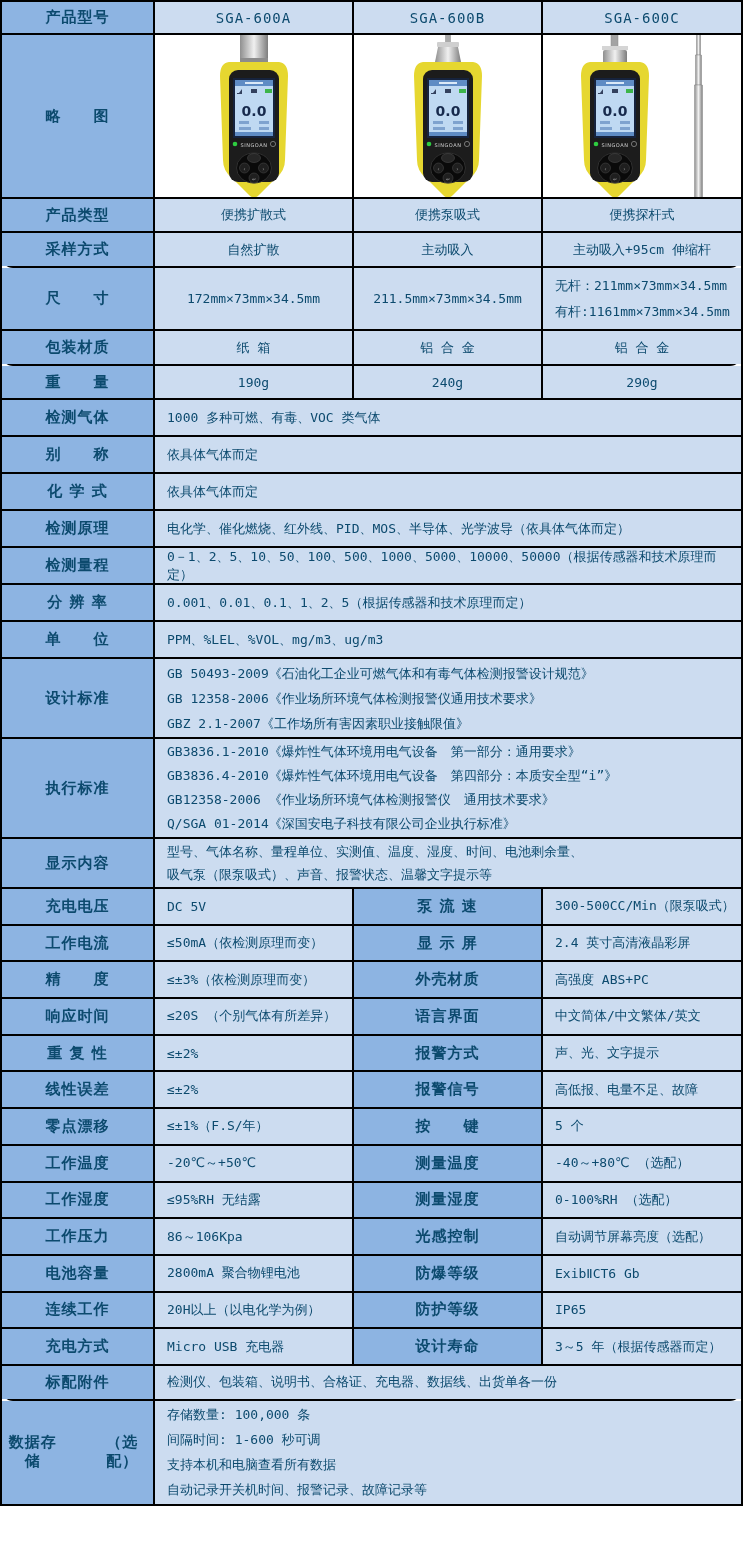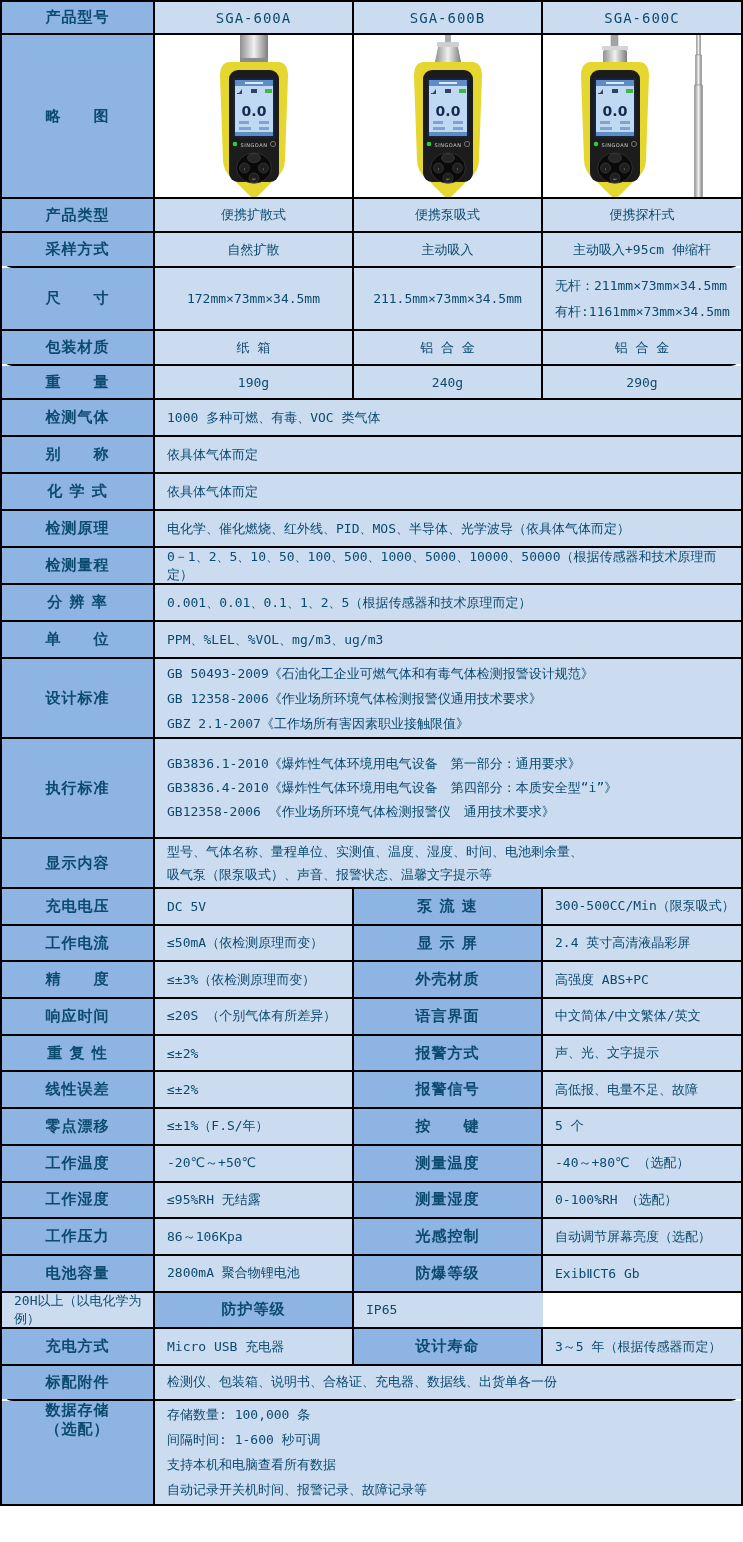--- a/index.html
+++ b/index.html
@@ -13,21 +13,21 @@
   .cell{border-right:2px solid #000;display:flex;align-items:center;justify-content:center;
         overflow:hidden;min-width:0;}
   .cell:last-child{border-right:none;}
   .lab{background:#8DB4E2;font-weight:bold;font-size:15px;letter-spacing:1px;text-align:center;}
   .val{background:#CCDCF0;font-size:13px;font-family:"DejaVu Sans Mono","DejaVu Sans",monospace;}
   .val.left{justify-content:flex-start;padding-left:12px;padding-right:4px;}
   .white{background:#fff;}
   .hdr{font-size:14px;letter-spacing:1px;}
   .lines{flex-direction:column;align-items:flex-start;justify-content:center;padding-left:12px;padding-right:20px;}
   .lines div{white-space:nowrap;}
-  .lablines{flex-direction:column;align-items:center;justify-content:flex-start;}
+  .lablines{flex-direction:row;align-items:center;justify-content:center;gap:28px;}
   
   .rh-head{height:33px;}
   .rh-sketch{height:164px;}
   .rh-34{height:34px;}
   .rh-35{height:35px;border-radius:11px;}
   .rh-36{height:36.7px;}
   .rh-37{height:37px;}
   .rh-dims{height:63px;}
   .rh-design{height:80px;}
   .rh-exec{height:100px;}
@@ -193,20 +193,21 @@
       <div>GB 12358-2006《作业场所环境气体检测报警仪通用技术要求》</div>
       <div>GBZ 2.1-2007《工作场所有害因素职业接触限值》</div>
     </div>
   </div>
   <div class="row g2 rh-exec">
     <div class="cell lab">执行标准</div>
     <div class="cell val lines lh24">
       <div>GB3836.1-2010《爆炸性气体环境用电气设备　第一部分：通用要求》</div>
       <div>GB3836.4-2010《爆炸性气体环境用电气设备　第四部分：本质安全型“i”》</div>
       <div>GB12358-2006 《作业场所环境气体检测报警仪　通用技术要求》</div>
+      <div>Q/SGA 01-2014《深国安电子科技有限公司企业执行标准》</div>
     </div>
   </div>
   <div class="row g2 rh-disp">
     <div class="cell lab">显示内容</div>
     <div class="cell val lines lh23">
       <div>型号、气体名称、量程单位、实测值、温度、湿度、时间、电池剩余量、</div>
       <div>吸气泵（限泵吸式）、声音、报警状态、温馨文字提示等</div>
     </div>
   </div>
 
@@ -270,20 +271,21 @@
     <div class="cell lab">光感控制</div>
     <div class="cell val left">自动调节屏幕亮度（选配）</div>
   </div>
   <div class="row g4 rh-36">
     <div class="cell lab">电池容量</div>
     <div class="cell val left">2800mA 聚合物锂电池</div>
     <div class="cell lab">防爆等级</div>
     <div class="cell val left">ExibⅡCT6 Gb</div>
   </div>
   <div class="row g4 rh-36">
+    <div class="cell lab">连续工作</div>
     <div class="cell val left">20H以上（以电化学为例）</div>
     <div class="cell lab">防护等级</div>
     <div class="cell val left">IP65</div>
   </div>
   <div class="row g4 rh-36">
     <div class="cell lab">充电方式</div>
     <div class="cell val left">Micro USB 充电器</div>
     <div class="cell lab">设计寿命</div>
     <div class="cell val left">3～5 年（根据传感器而定）</div>
   </div>

